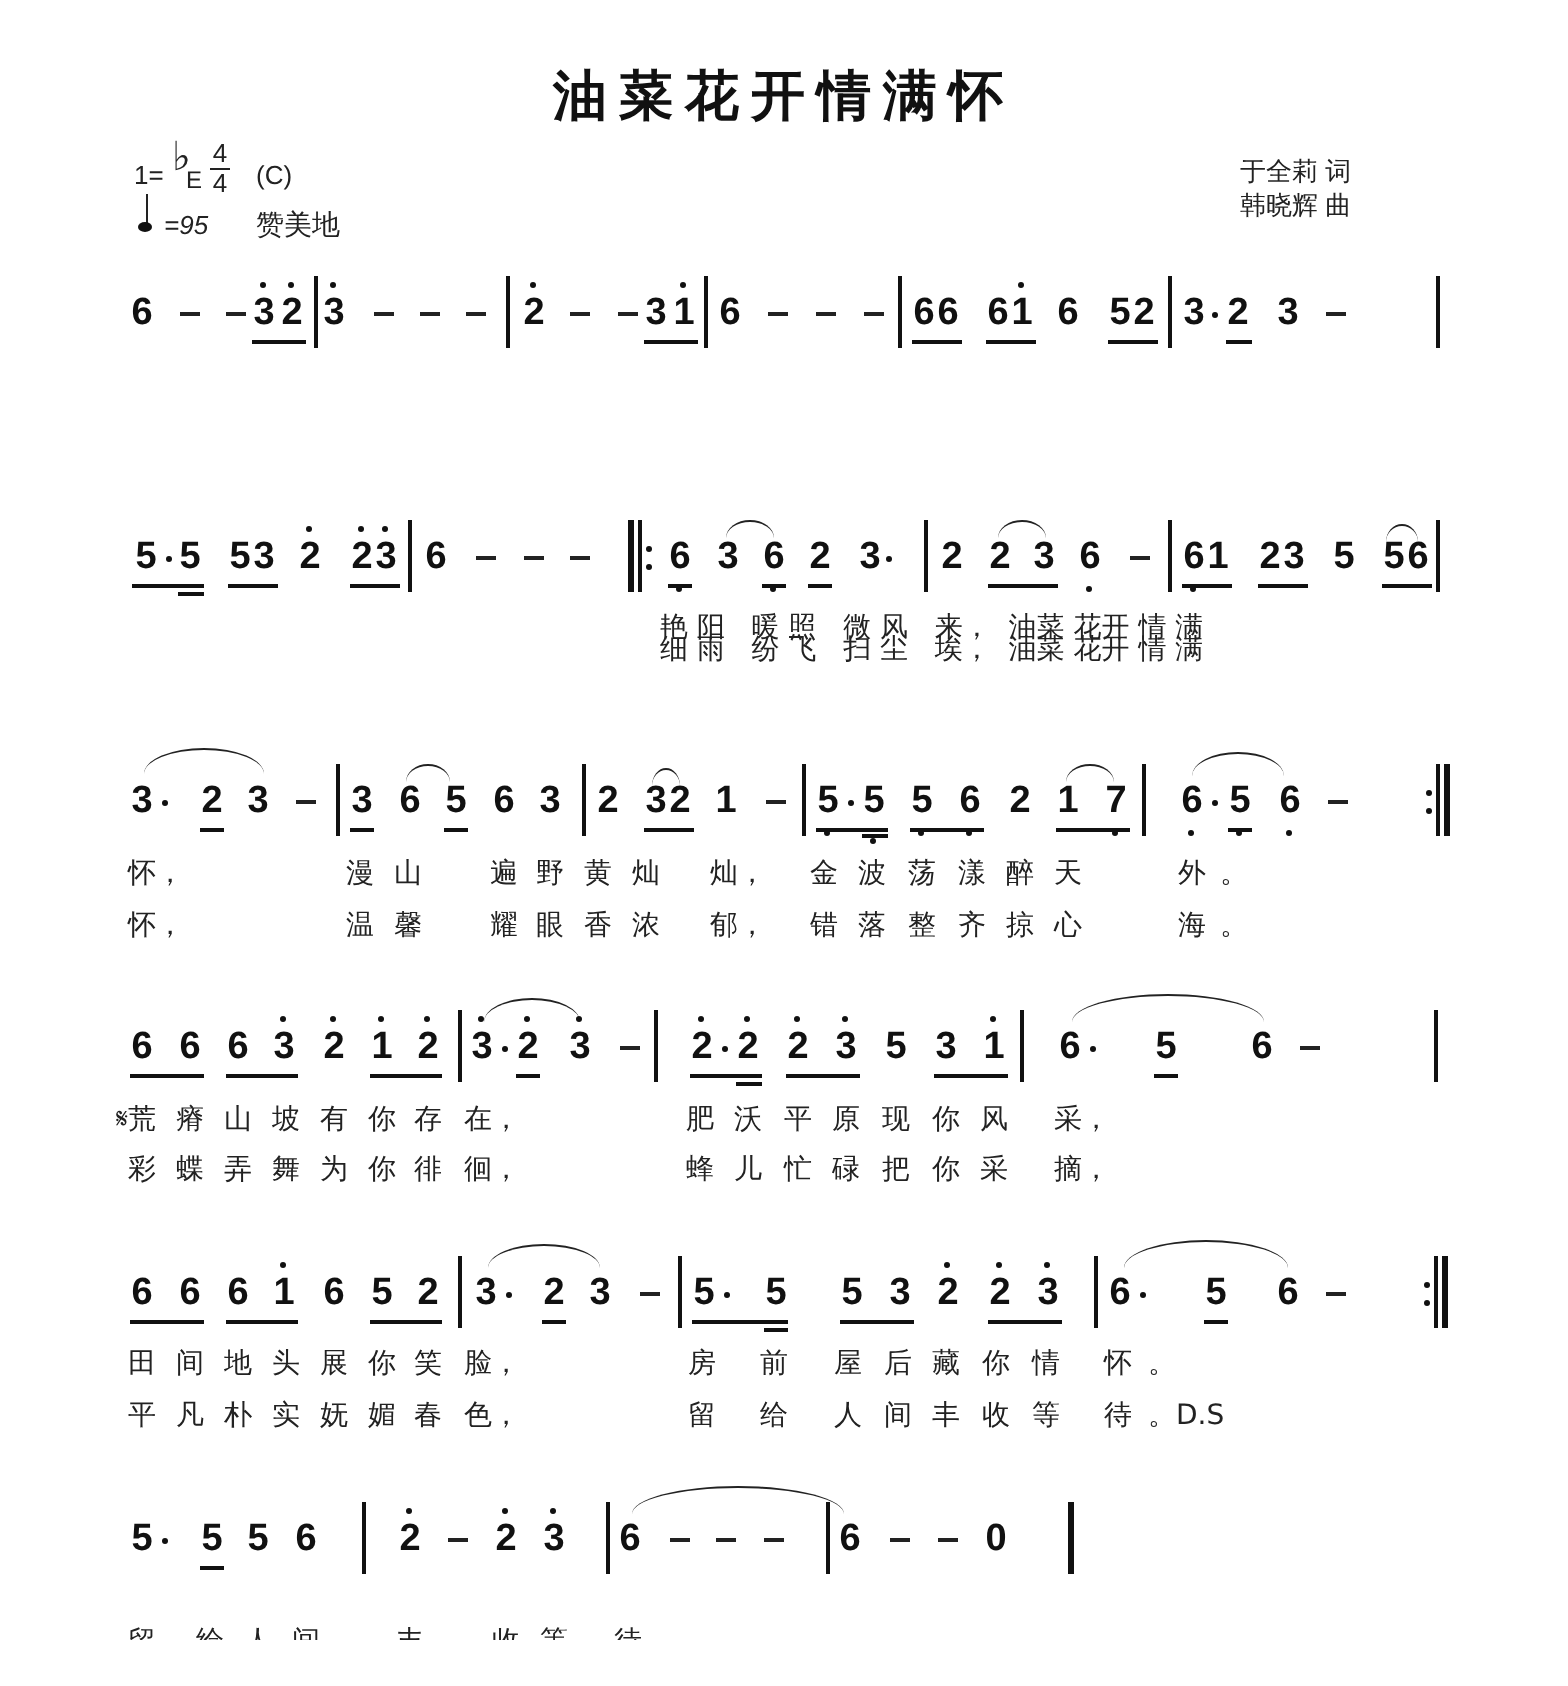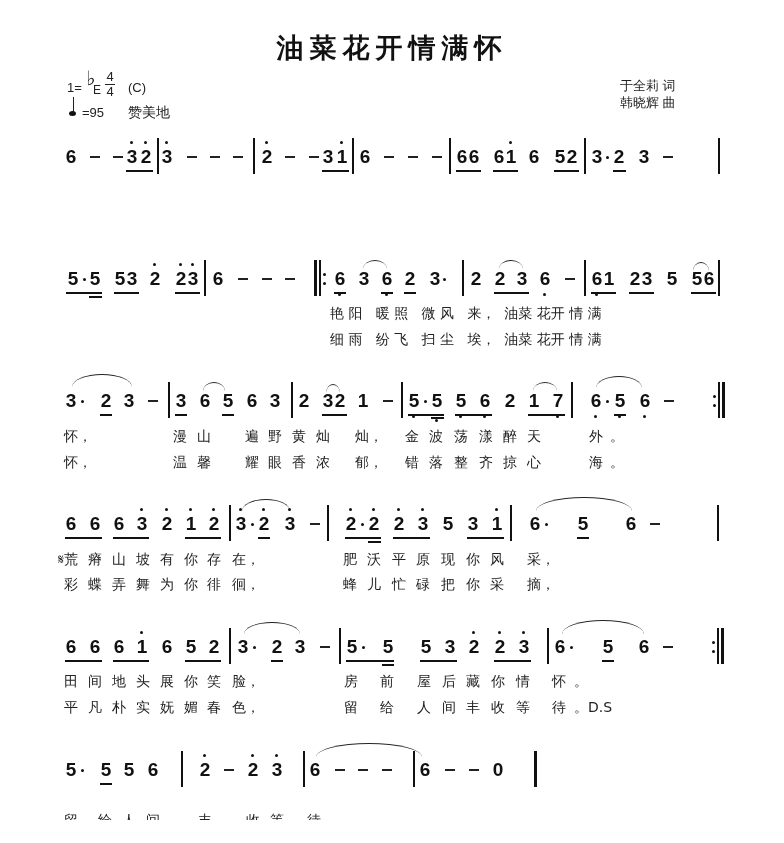--- a/index.html
+++ b/index.html
@@ -39,21 +39,21 @@
 <div class="abs meta" style="left:93px; top:83px; font-size:12px;">E</div>
 <div class="abs meta" style="left:105px; top:70px; font-size:13px; line-height:14px; text-align:center;">
   <div>4</div>
   <div style="border-top:1px solid #222; width:10px;"></div>
   <div>4</div>
 </div>
 <div class="abs meta" style="left:128px; top:80px;">(C)</div>
 
 <div class="abs" style="left:73px; top:97px; width:1.2px; height:17px; background:#222;"></div>
 <div class="abs" style="left:69px; top:111px; width:7px; height:5px; border-radius:50%; background:#111;"></div>
-<div class="abs meta" style="left:82px; top:105px;">=95</div>
+<div class="abs meta" style="left:82px; top:105px;font-style:italic;">=95</div>
 <div class="abs meta" style="left:128px; top:104px; font-size:14px;">赞美地</div>
 
 <div class="abs credits" style="left:620px; top:77px;">
   <div>于全莉  词</div>
   <div>韩晓辉  曲</div>
 </div>
 
 <div class="staff" style="top:146px;">
   <span class="note" style="left:64px">6</span>
   <span class="dash" style="left:90px"></span>
@@ -147,21 +147,21 @@
   <span class="note" style="left:640px">3</span>
   <span class="ul" style="left:629px; top:24px; width:25px;"></span>
   <span class="note" style="left:665px">5</span>
   <span class="note" style="left:690px">5</span>
   <span class="slur" style="left:693px; top:-6px; width:16px;"></span>
   <span class="note" style="left:702px">6</span>
   <span class="ul" style="left:691px; top:24px; width:25px;"></span>
   <span class="bar" style="left:718px"></span>
 </div>
 <div class="lyr" style="left:330px; top:305px;">艳 阳   暖 照   微 风   来，  油菜 花开 情 满</div>
-<div class="lyr" style="left:330px; top:331px;">细 雨   纷 飞   扫 尘   埃，  油菜 花开 情 满</div>
+<div class="lyr" style="left:330px; top:316px;">细 雨   纷 飞   扫 尘   埃，  油菜 花开 情 满</div>
 
 <div class="staff" style="top:390px;">
   <span class="slur" style="left:72px; top:-16px; width:60px; height:12px;"></span>
   <span class="note" style="left:64px">3</span>
   <span class="dot" style="left:81px"></span>
   <span class="note" style="left:99px">2</span>
   <span class="ul" style="left:100px; top:24px; width:12px;"></span>
   <span class="note" style="left:122px">3</span>
   <span class="dash" style="left:148px"></span>
   <span class="bar" style="left:168px"></span>

